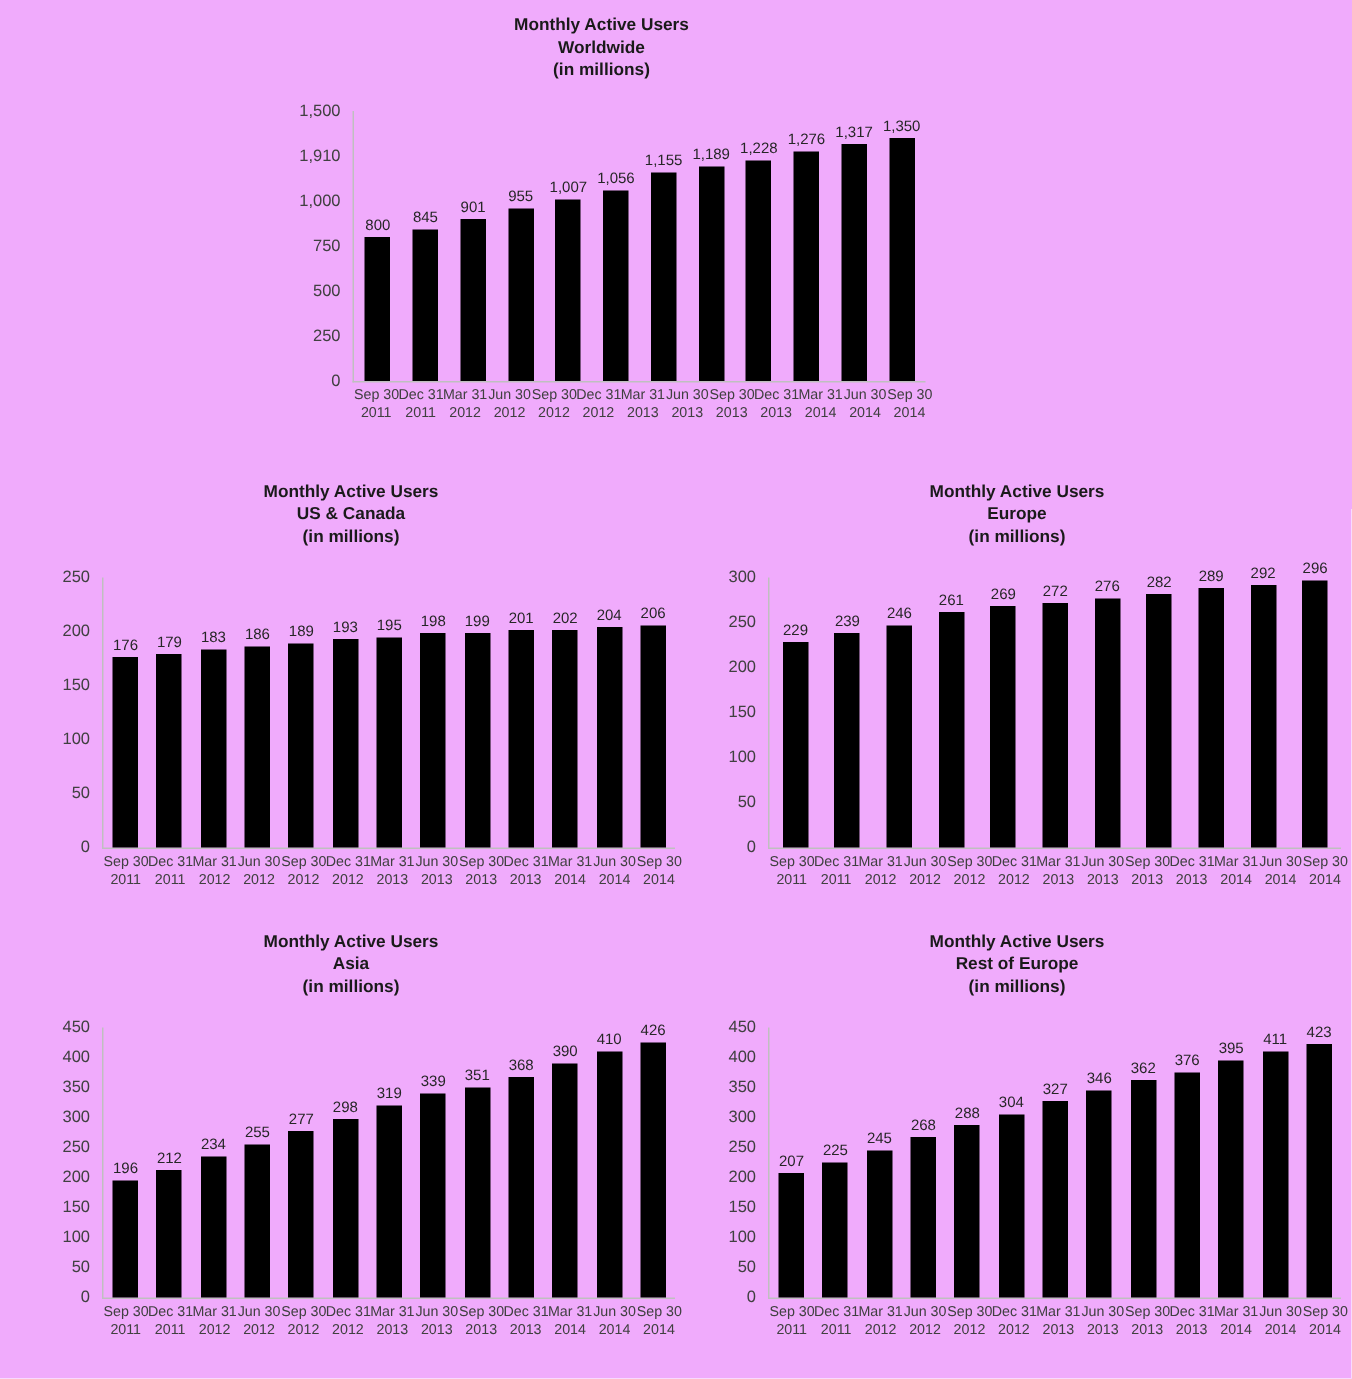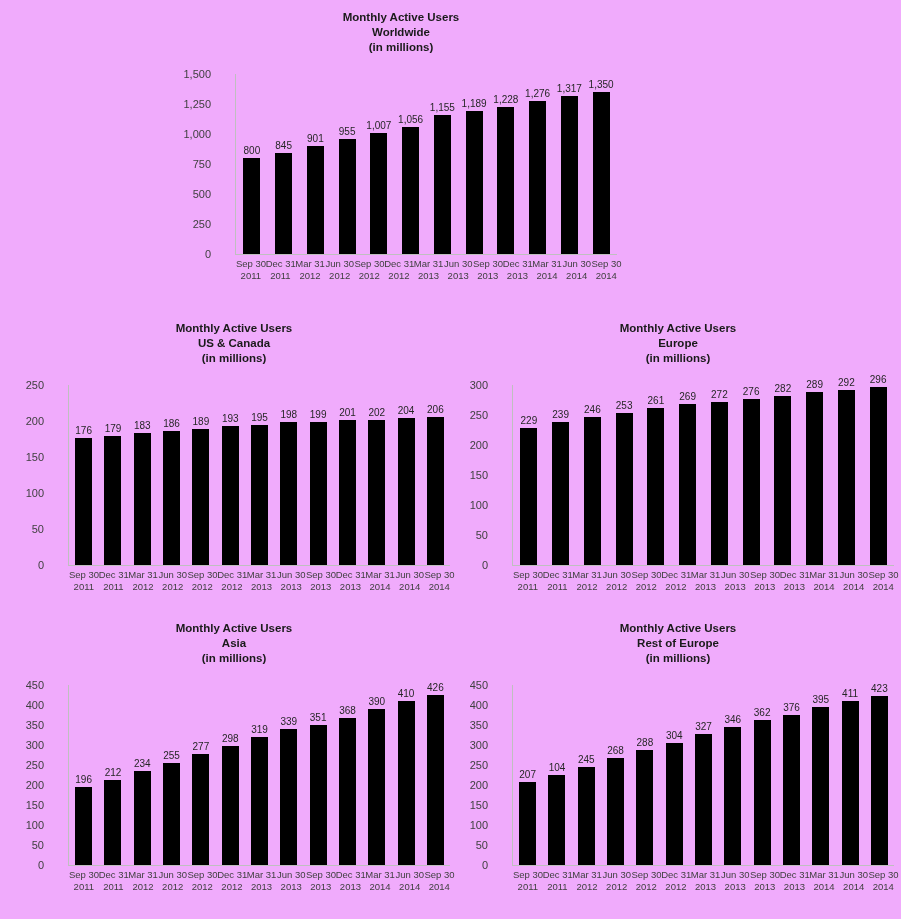--- a/index.html
+++ b/index.html
@@ -17,21 +17,21 @@
     font-size:11.5px;
     line-height:15px;
     color:#1a1a1a;
     padding-top:4px;
     height:45px;
   }
   .chart-body{margin-top:19px;}
   .plot-row{display:flex;}
   .y-gutter{width:50px;position:relative;height:180px;flex:none;}
   .y-tick{
-    position:absolute;right:24px;
+    position:absolute;right:8px;
     font-size:11px;line-height:12px;color:#404040;
     white-space:nowrap;
   }
   .plot-area{
     flex:1;height:180px;position:relative;
     border-left:1px solid #bfbfbf;
     border-bottom:1px solid #bfbfbf;
     display:flex;align-items:flex-end;
   }
   .bar-cell{
@@ -72,21 +72,21 @@
       <div>(in millions)</div>
     </header>
     <div class="chart-body">
         <div class="plot-row">
           <div class="y-gutter">
             <div class="y-tick" style="top: 174px;">0</div>
             <div class="y-tick" style="top: 144px;">250</div>
             <div class="y-tick" style="top: 114px;">500</div>
             <div class="y-tick" style="top: 84px;">750</div>
             <div class="y-tick" style="top: 54px;">1,000</div>
-            <div class="y-tick" style="top: 24px;">1,250</div>
+            <div class="y-tick" style="top: 24px;">1,910</div>
             <div class="y-tick" style="top: -6px;">1,500</div>
           </div>
           <div class="plot-area" style="border-color: rgb(191, 191, 191);">
             <div class="bar-cell">
               <div class="bar-label">800</div>
               <div class="bar" style="height: 96px; background: rgb(0, 0, 0);"></div>
             </div>
             <div class="bar-cell">
               <div class="bar-label">845</div>
               <div class="bar" style="height: 101.4px; background: rgb(0, 0, 0);"></div>
@@ -346,24 +346,20 @@
               <div class="bar-label">229</div>
               <div class="bar" style="height: 137.4px; background: rgb(0, 0, 0);"></div>
             </div>
             <div class="bar-cell">
               <div class="bar-label">239</div>
               <div class="bar" style="height: 143.4px; background: rgb(0, 0, 0);"></div>
             </div>
             <div class="bar-cell">
               <div class="bar-label">246</div>
               <div class="bar" style="height: 147.6px; background: rgb(0, 0, 0);"></div>
-            </div>
-            <div class="bar-cell">
-              <div class="bar-label">253</div>
-              <div class="bar" style="height: 151.8px; background: rgb(0, 0, 0);"></div>
             </div>
             <div class="bar-cell">
               <div class="bar-label">261</div>
               <div class="bar" style="height: 156.6px; background: rgb(0, 0, 0);"></div>
             </div>
             <div class="bar-cell">
               <div class="bar-label">269</div>
               <div class="bar" style="height: 161.4px; background: rgb(0, 0, 0);"></div>
             </div>
             <div class="bar-cell">
@@ -606,21 +602,21 @@
             <div class="y-tick" style="top: 34px;">350</div>
             <div class="y-tick" style="top: 14px;">400</div>
             <div class="y-tick" style="top: -6px;">450</div>
           </div>
           <div class="plot-area" style="border-color: rgb(191, 191, 191);">
             <div class="bar-cell">
               <div class="bar-label">207</div>
               <div class="bar" style="height: 82.8px; background: rgb(0, 0, 0);"></div>
             </div>
             <div class="bar-cell">
-              <div class="bar-label">104</div>
+              <div class="bar-label">225</div>
               <div class="bar" style="height: 90px; background: rgb(0, 0, 0);"></div>
             </div>
             <div class="bar-cell">
               <div class="bar-label">245</div>
               <div class="bar" style="height: 98px; background: rgb(0, 0, 0);"></div>
             </div>
             <div class="bar-cell">
               <div class="bar-label">268</div>
               <div class="bar" style="height: 107.2px; background: rgb(0, 0, 0);"></div>
             </div>

